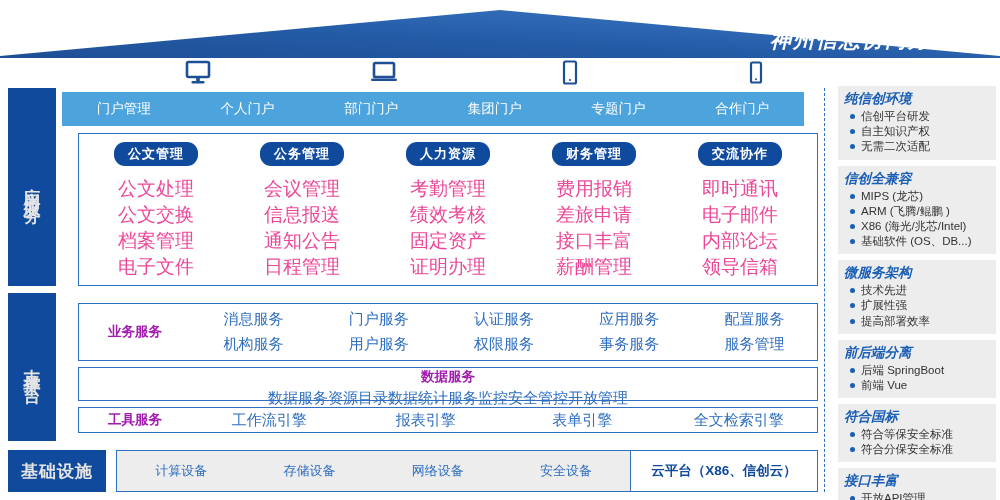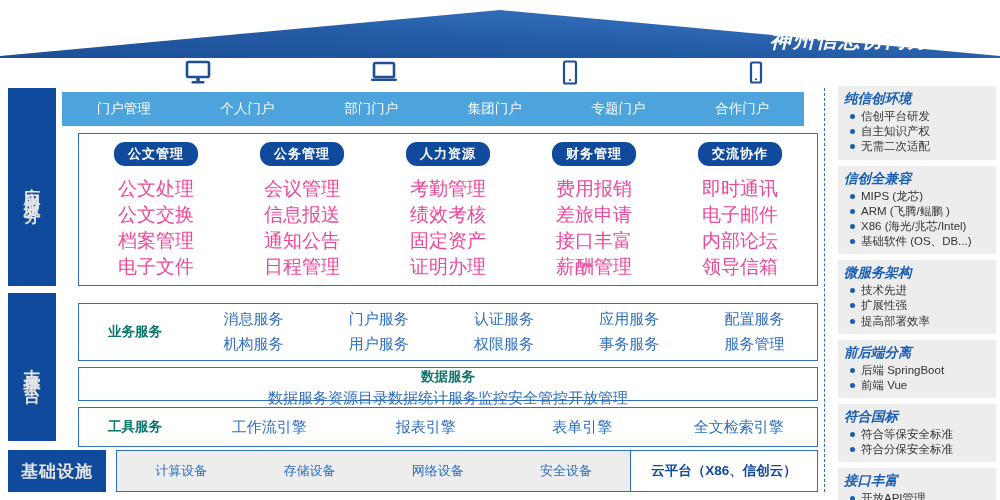--- a/index.html
+++ b/index.html
@@ -63,23 +63,23 @@
   }
   .app-item{font-size:19px;color:#ec4899;line-height:1.0;margin-top:7px;}
 
   
   .sup-box{
     position:absolute;left:78px;border:1.4px solid #2f6fc0;background:#fff;
     box-sizing:border-box;width:740px;display:flex;align-items:center;
   }
   #sup-biz{top:303px;height:58px;}
   #sup-data{top:367px;height:34px;flex-direction:column;}
-  #sup-tool{top:407px;height:40px;}
+  #sup-tool{top:407px;height:26px;}
   .sup-title{
-    width:112px;flex:none;text-align:center;font-size:13.5px;font-weight:bold;color:#0f766e;
+    width:112px;flex:none;text-align:center;font-size:13.5px;font-weight:bold;color:#a21caf;
   }
   .sup-body{flex:1;}
   .sup-row{display:flex;}
   .sup-cell{flex:1;text-align:center;font-size:15px;color:#2f6fc0;padding:3px 0;}
 
   
   .infra-box{
     position:absolute;left:116px;top:450px;width:702px;height:42px;
     border:1.4px solid #2f6fc0;background:#ededed;box-sizing:border-box;
     display:flex;align-items:center;

